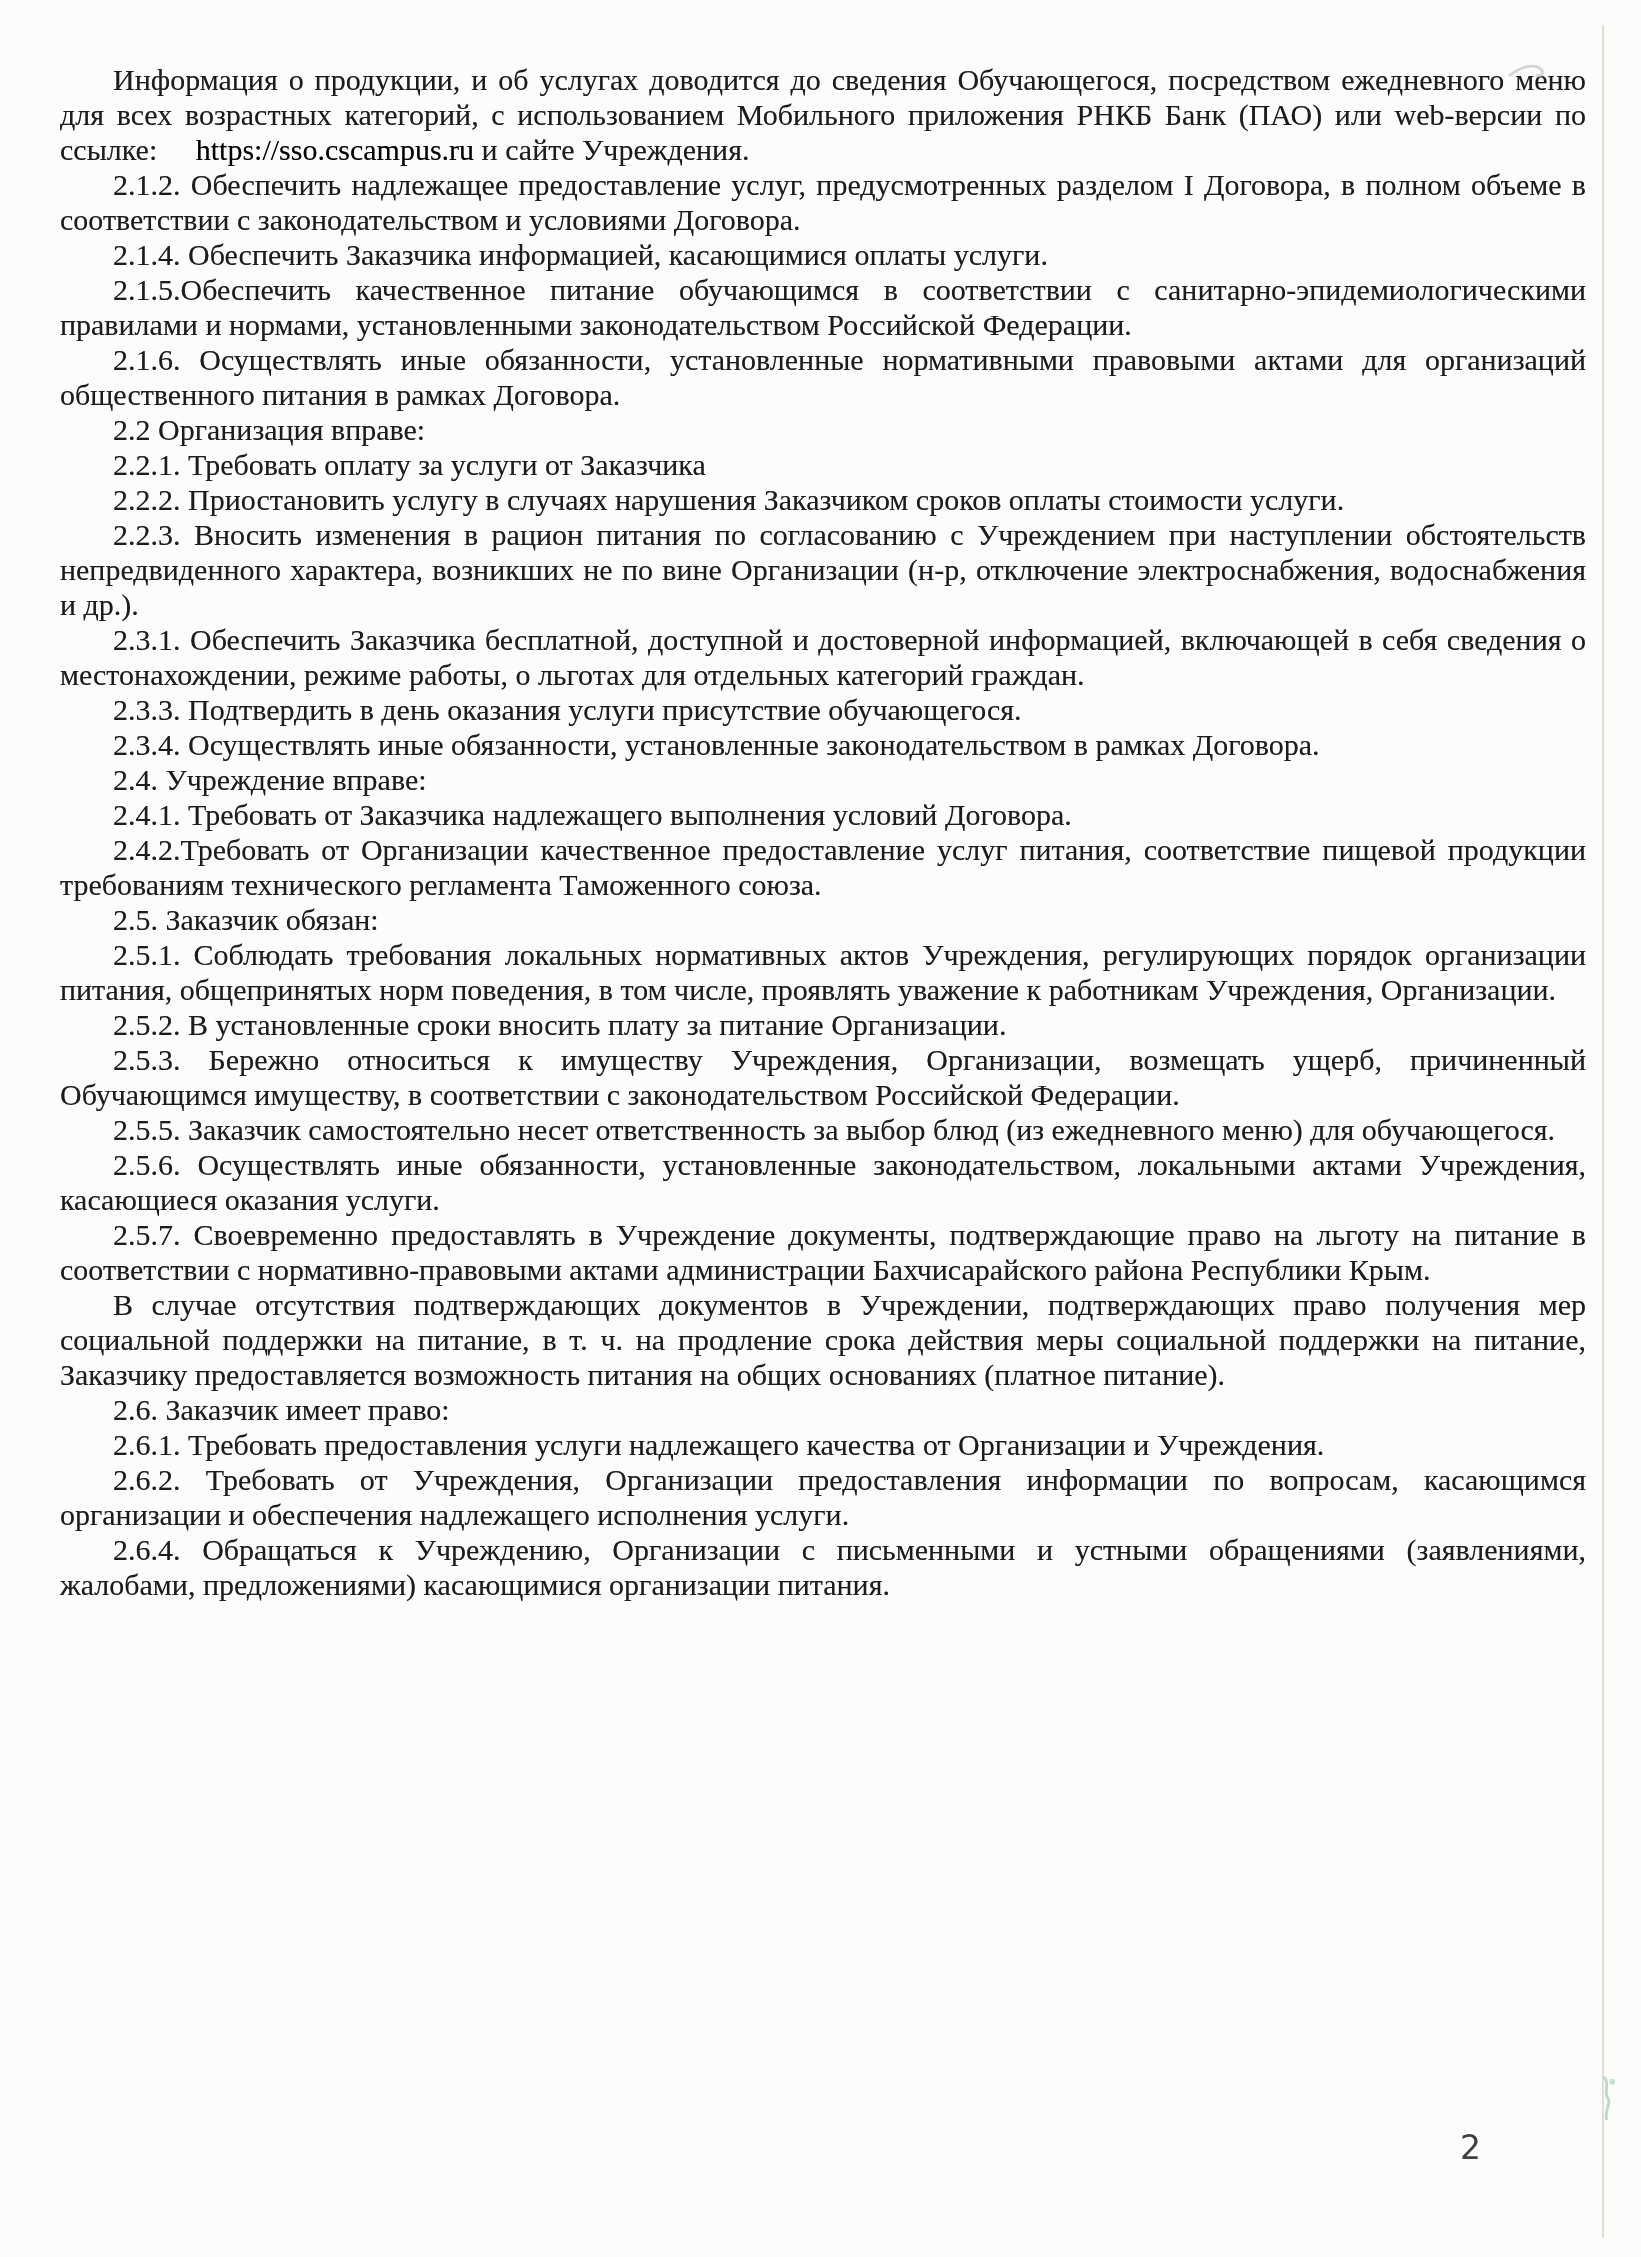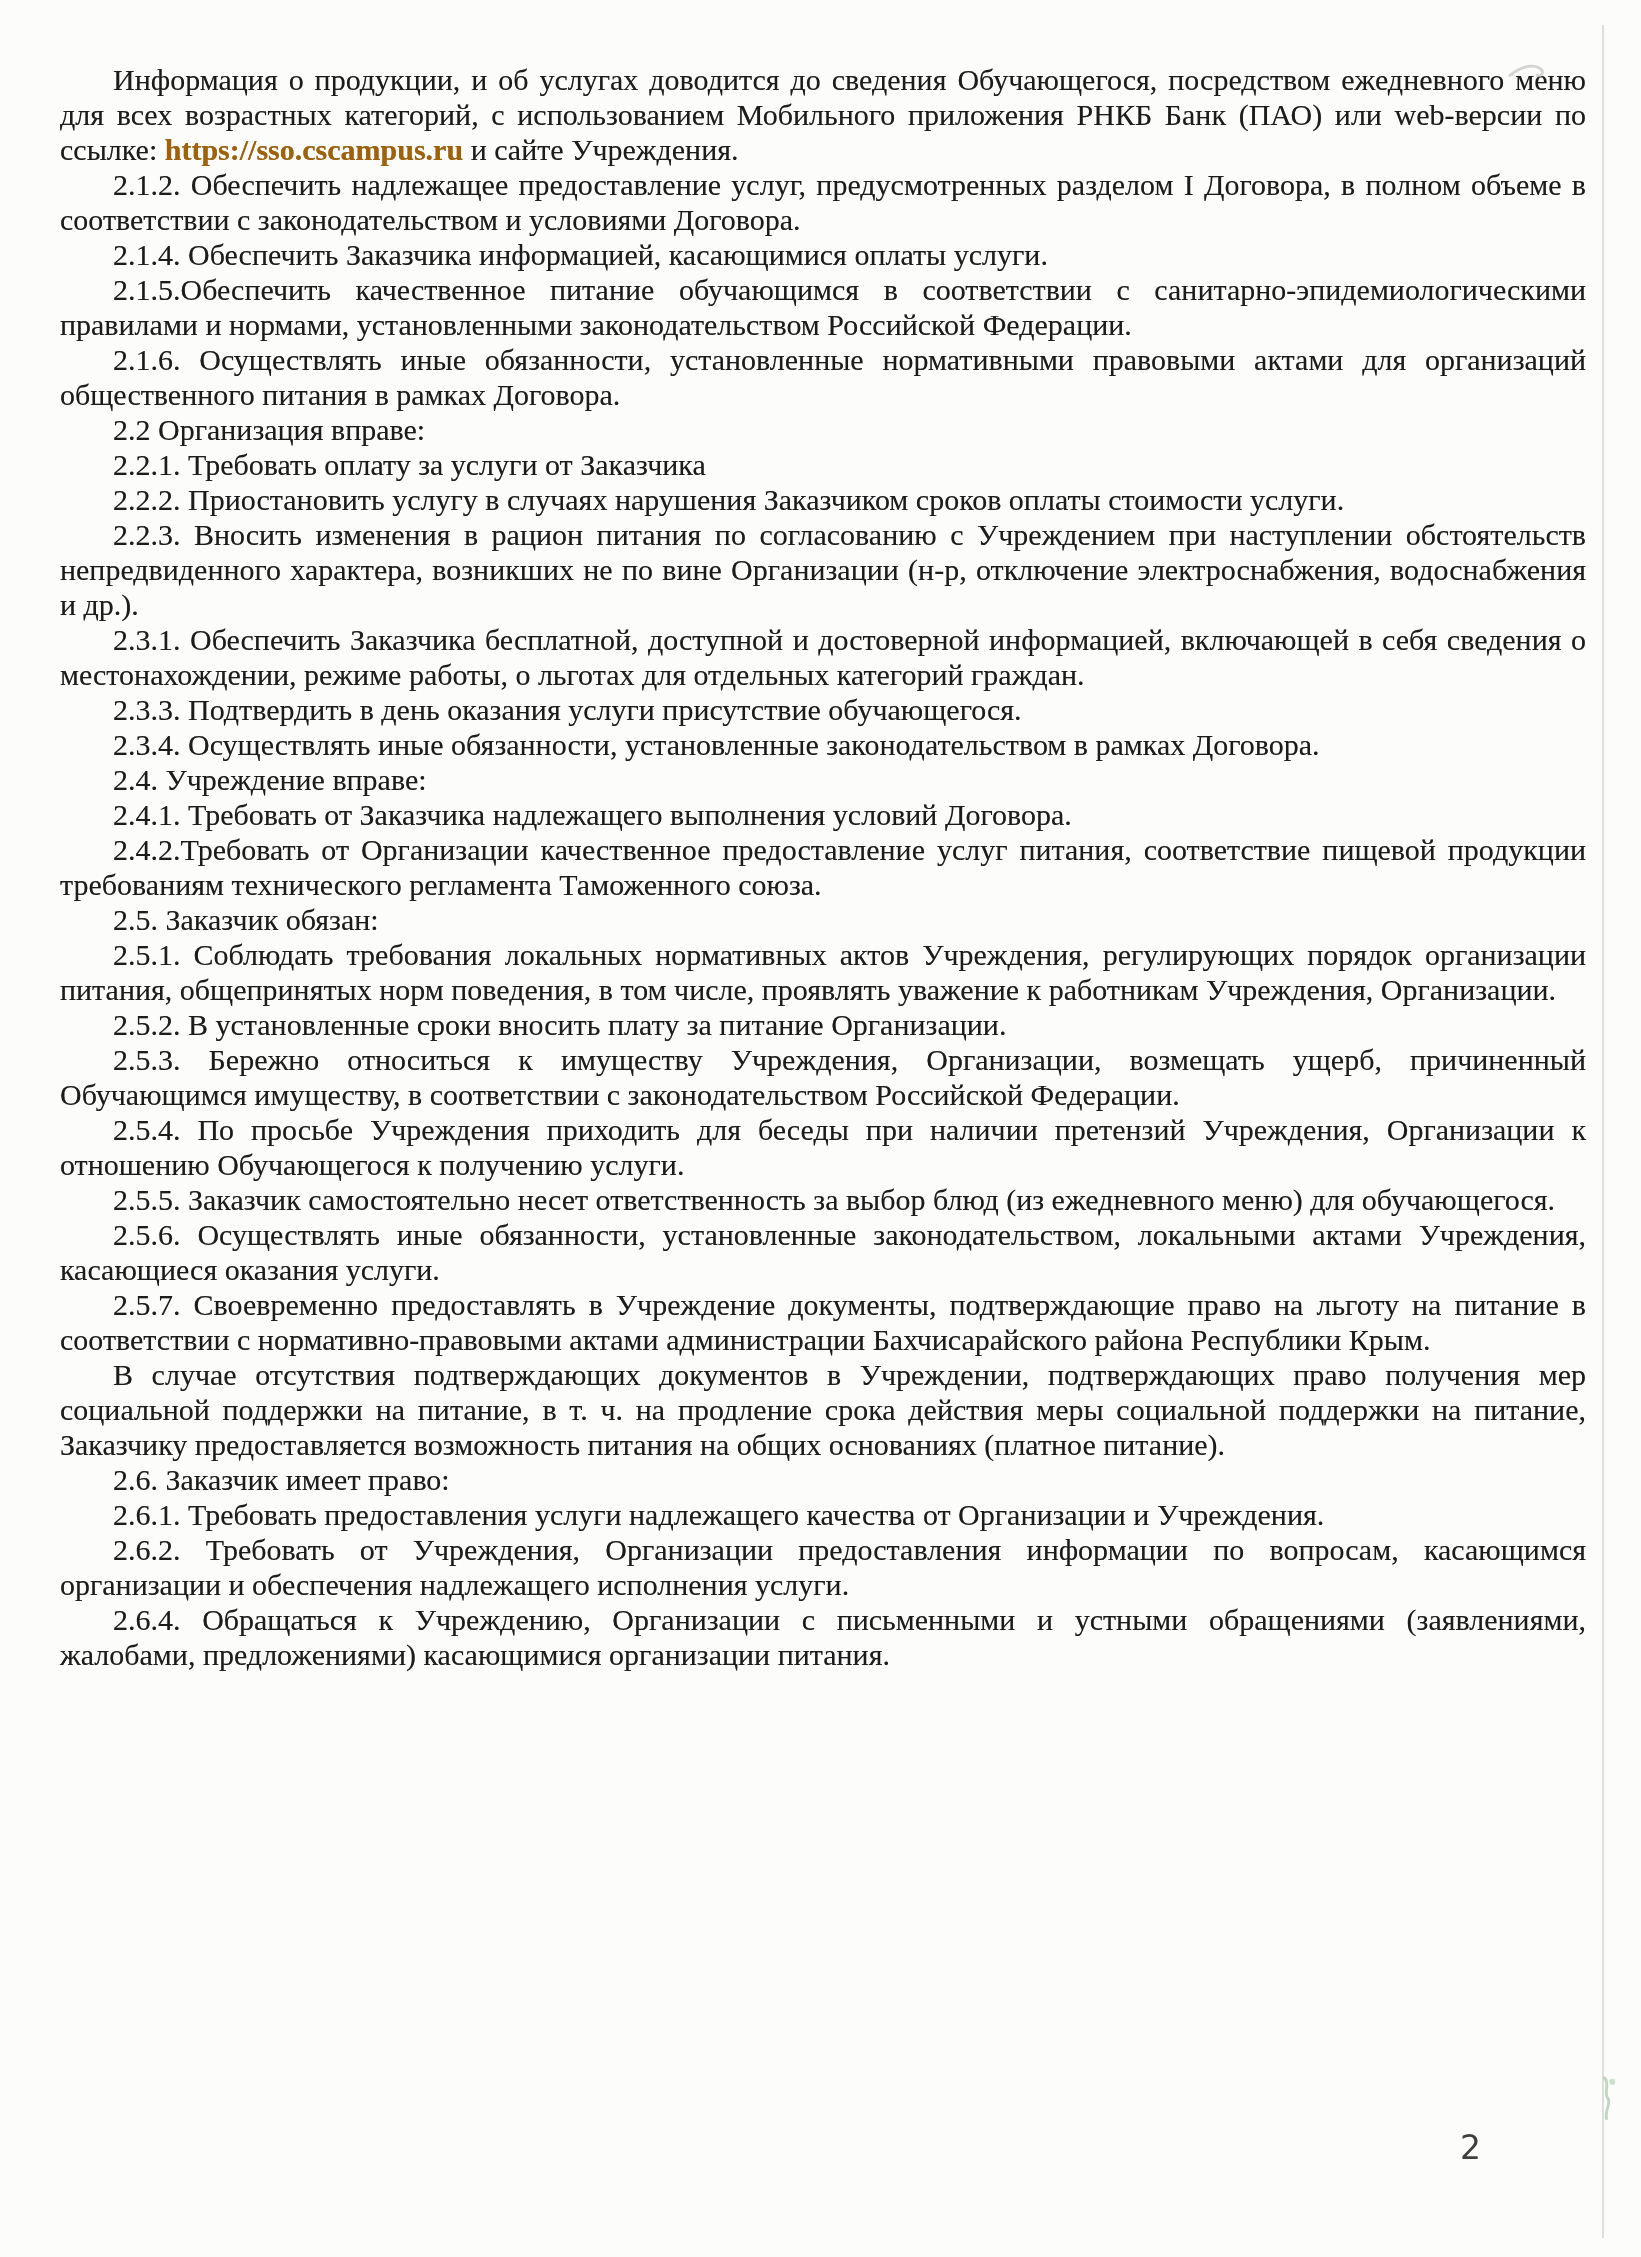--- a/index.html
+++ b/index.html
@@ -27,23 +27,24 @@
     text-shadow: 0 0 0.6px rgba(20,20,20,0.45);
   }
   .content p {
     margin: 0;
     text-indent: 53px;
   }
   .content p.heading {
     font-weight: 400;
   }
   .link-bold {
-    font-weight: 700;
-    color: #a16207;
+    font-weight: 400;
+    color: #000000;
     text-decoration: none;
+    margin-left: 31px;
   }
   .pagenum {
     position: absolute;
     left: 1460px;
     top: 2128px;
     font-family: "DejaVu Sans", "Liberation Sans", sans-serif;
     font-size: 33px;
     color: #3f3f3f;
   }
   .scan-vline {
@@ -85,21 +86,20 @@
     <p>2.3.1. Обеспечить Заказчика бесплатной, доступной и достоверной информацией, включающей в себя сведения о местонахождении, режиме работы, о льготах для отдельных категорий граждан.</p>
     <p>2.3.3. Подтвердить в день оказания услуги присутствие обучающегося.</p>
     <p>2.3.4. Осуществлять иные обязанности, установленные законодательством в рамках Договора.</p>
     <p class="heading">2.4. Учреждение вправе:</p>
     <p>2.4.1. Требовать от Заказчика надлежащего выполнения условий Договора.</p>
     <p>2.4.2.Требовать от Организации качественное предоставление услуг питания, соответствие пищевой продукции требованиям технического регламента Таможенного союза.</p>
     <p class="heading">2.5. Заказчик обязан:</p>
     <p>2.5.1. Соблюдать требования локальных нормативных актов Учреждения, регулирующих порядок организации питания, общепринятых норм поведения, в том числе, проявлять уважение к работникам Учреждения, Организации.</p>
     <p>2.5.2. В установленные сроки вносить плату за питание Организации.</p>
     <p>2.5.3. Бережно относиться к имуществу Учреждения, Организации, возмещать ущерб, причиненный Обучающимся имуществу, в соответствии с законодательством Российской Федерации.</p>
-    <p>2.5.4. По просьбе Учреждения приходить для беседы при наличии претензий Учреждения, Организации к отношению Обучающегося к получению услуги.</p>
     <p>2.5.5. Заказчик самостоятельно несет ответственность за выбор блюд (из ежедневного меню) для обучающегося.</p>
     <p>2.5.6. Осуществлять иные обязанности, установленные законодательством, локальными актами Учреждения, касающиеся оказания услуги.</p>
     <p>2.5.7. Своевременно предоставлять в Учреждение документы, подтверждающие право на льготу на питание в соответствии с нормативно-правовыми актами администрации Бахчисарайского района Республики Крым.</p>
     <p>В случае отсутствия подтверждающих документов в Учреждении, подтверждающих право получения мер социальной поддержки на питание, в т. ч. на продление срока действия меры социальной поддержки на питание, Заказчику предоставляется возможность питания на общих основаниях (платное питание).</p>
     <p class="heading">2.6. Заказчик имеет право:</p>
     <p>2.6.1. Требовать предоставления услуги надлежащего качества от Организации и Учреждения.</p>
     <p>2.6.2. Требовать от Учреждения, Организации предоставления информации по вопросам, касающимся организации и обеспечения надлежащего исполнения услуги.</p>
     <p>2.6.4. Обращаться к Учреждению, Организации с письменными и устными обращениями (заявлениями, жалобами, предложениями) касающимися организации питания.</p>
   </div>
 

